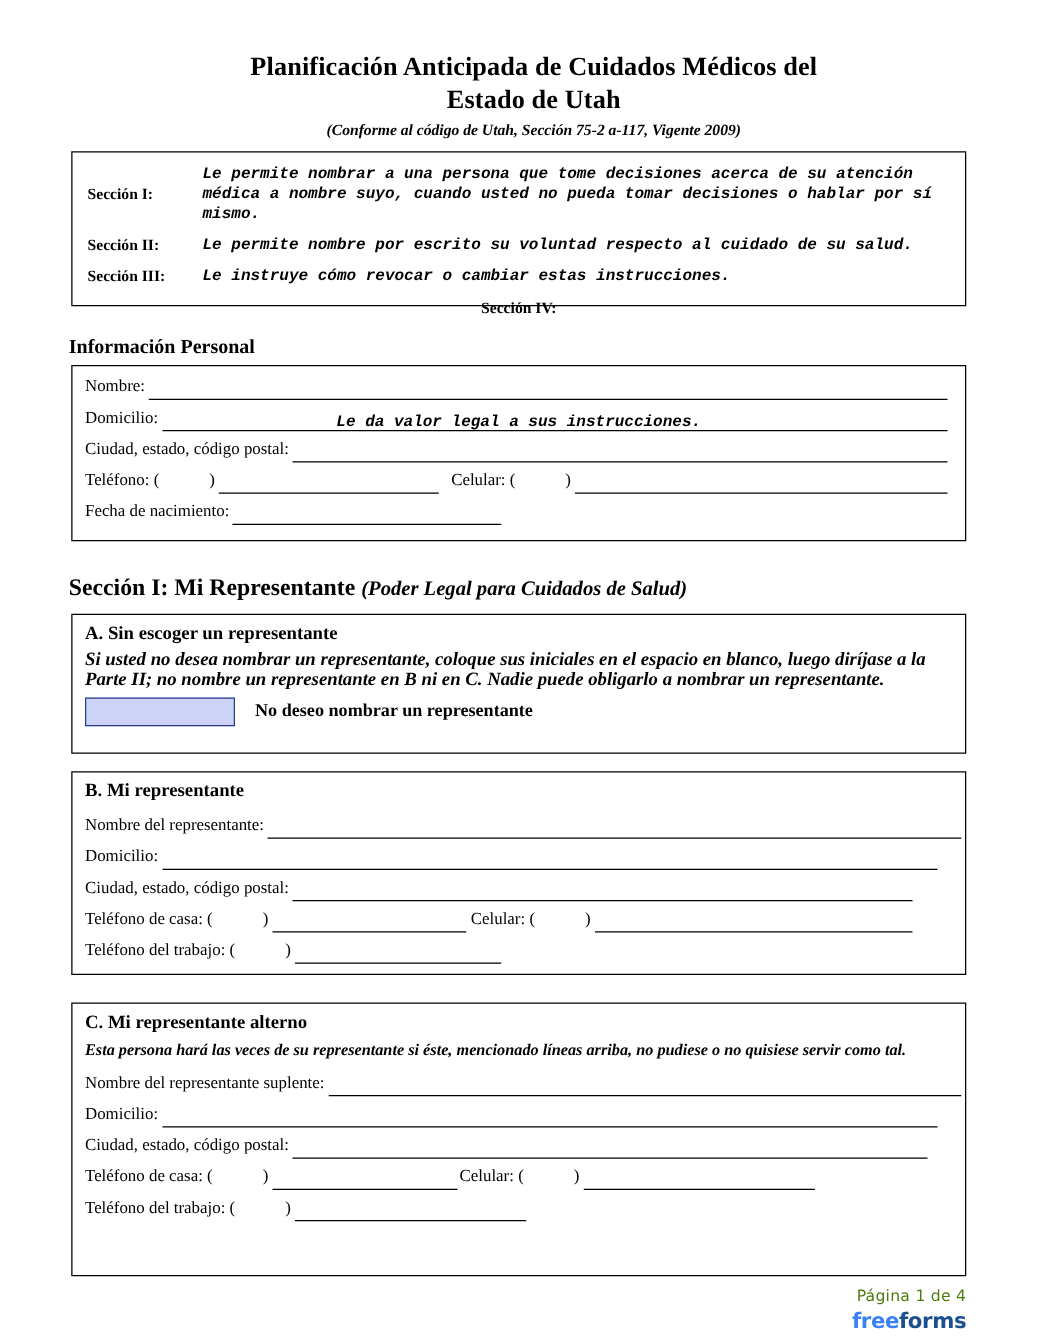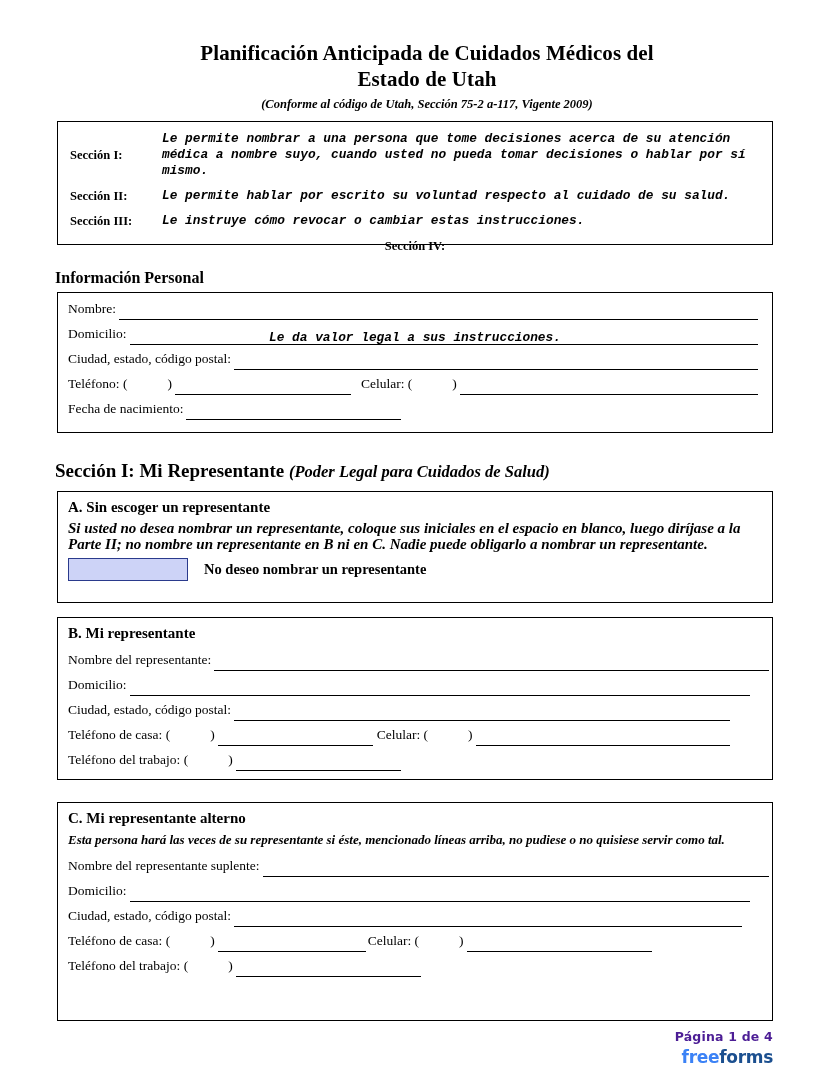--- a/index.html
+++ b/index.html
@@ -197,22 +197,22 @@
   
   .footer {
     position: absolute;
     right: 57px;
     top: 1029px;
     text-align: right;
     font-family: "DejaVu Sans", "Liberation Sans", sans-serif;
   }
   .page-num {
     font-size: 12.5px;
-    font-weight: bold;
-    color: #4c1d95;
+    font-weight: normal;
+    color: #4d7c0f;
     letter-spacing: 0.2px;
   }
   .logo {
     margin-top: 3px;
     font-size: 17px;
     font-weight: bold;
     letter-spacing: -0.3px;
   }
   .logo .free { color: #3b82f6; }
   .logo .forms { color: #1b4f8f; }
@@ -228,21 +228,21 @@
     <div class="doc-subtitle">(Conforme al código de Utah, Sección 75-2 a-117, Vigente 2009)</div>
   </div>
 
   <div class="summary-box">
     <div class="summary-row">
       <div class="summary-label">Sección I:</div>
       <div class="summary-desc">Le permite nombrar a una persona  que tome decisiones acerca de su atención médica a nombre suyo, cuando usted no pueda tomar decisiones o hablar por sí mismo.</div>
     </div>
     <div class="summary-row">
       <div class="summary-label">Sección II:</div>
-      <div class="summary-desc">Le permite hablar por escrito su voluntad respecto al  cuidado de su salud.</div>
+      <div class="summary-desc">Le permite nombre por escrito su voluntad respecto al  cuidado de su salud.</div>
     </div>
     <div class="summary-row">
       <div class="summary-label">Sección III:</div>
       <div class="summary-desc">Le instruye cómo revocar o cambiar estas instrucciones.</div>
     </div>
     <div class="summary-row">
       <div class="summary-label">Sección IV:</div>
       <div class="summary-desc">Le da valor legal a sus instrucciones.</div>
     </div>
   </div>

